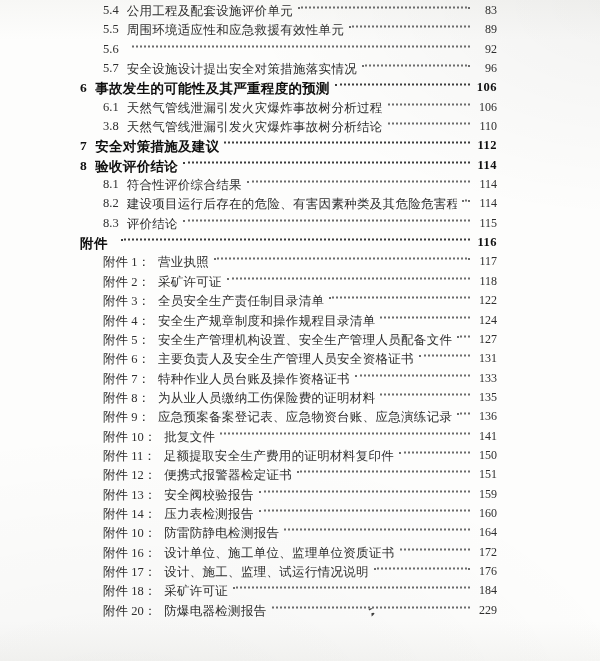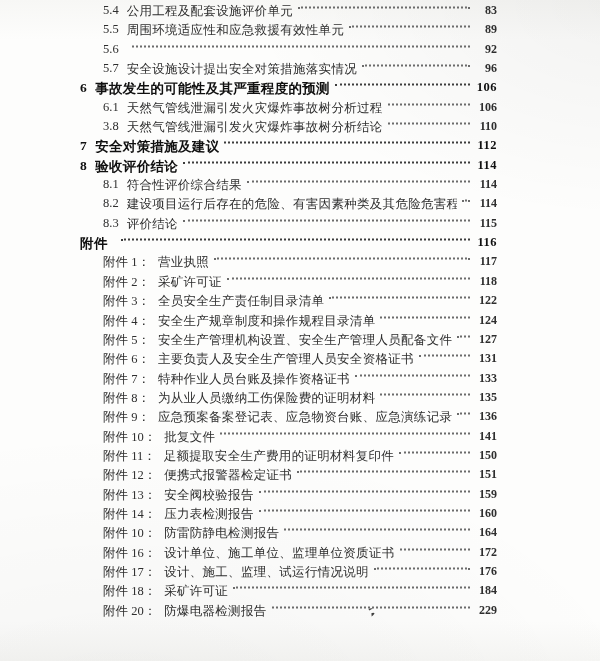--- a/index.html
+++ b/index.html
@@ -60,21 +60,20 @@
     height: 0;
   }
   .toc-row.lvl1 .toc-dots {
     border-bottom: 2px dotted #3c3c3c;
   }
   .toc-page {
     flex: 0 0 auto;
     min-width: 24px;
     text-align: right;
     font-size: 12px;
-    font-weight: bold;
   }
   .toc-row.lvl1 .toc-page {
     font-size: 12.5px;
   }
   .smudge {
     position: absolute;
     left: 366px;
     top: 606px;
     width: 12px;
     height: 16px;

